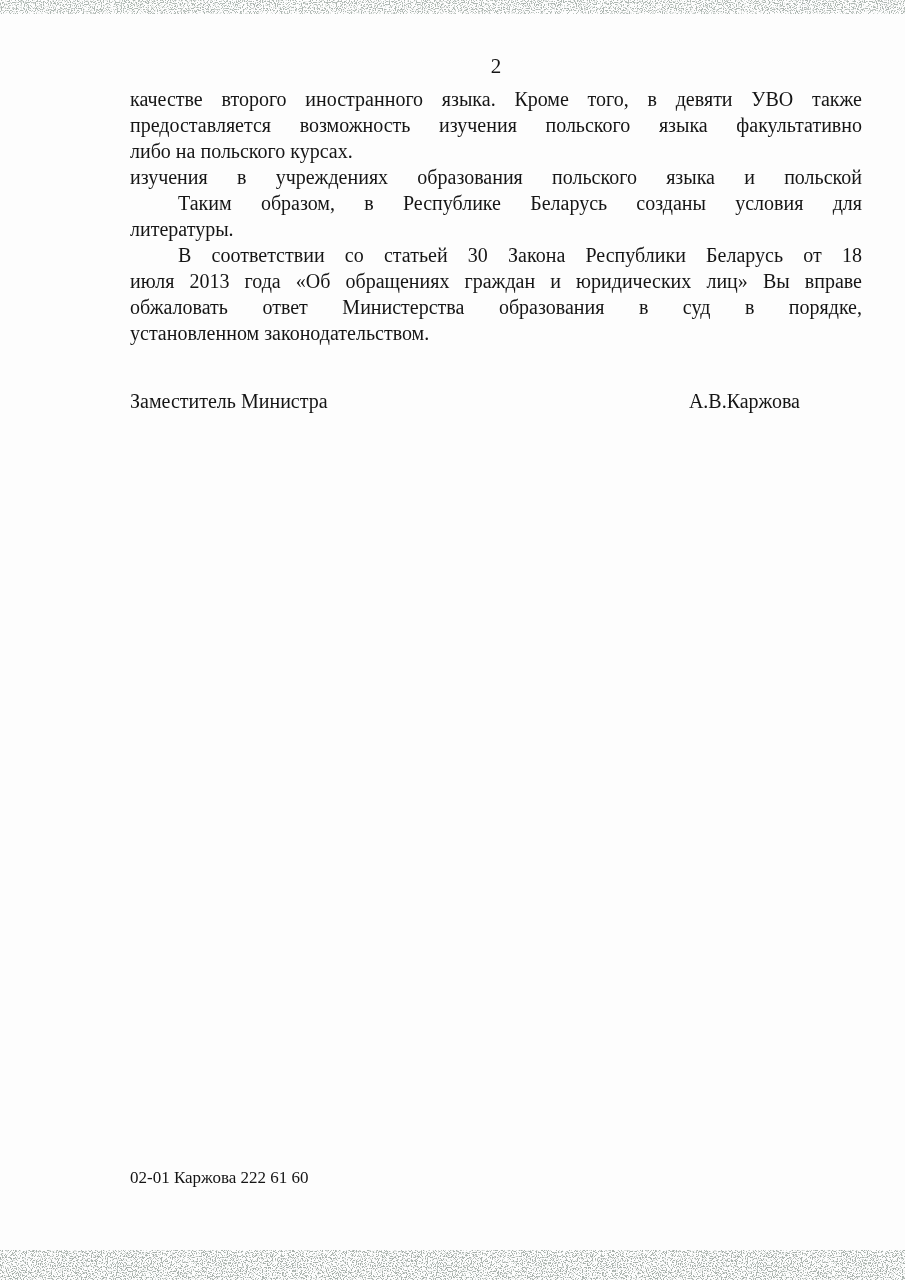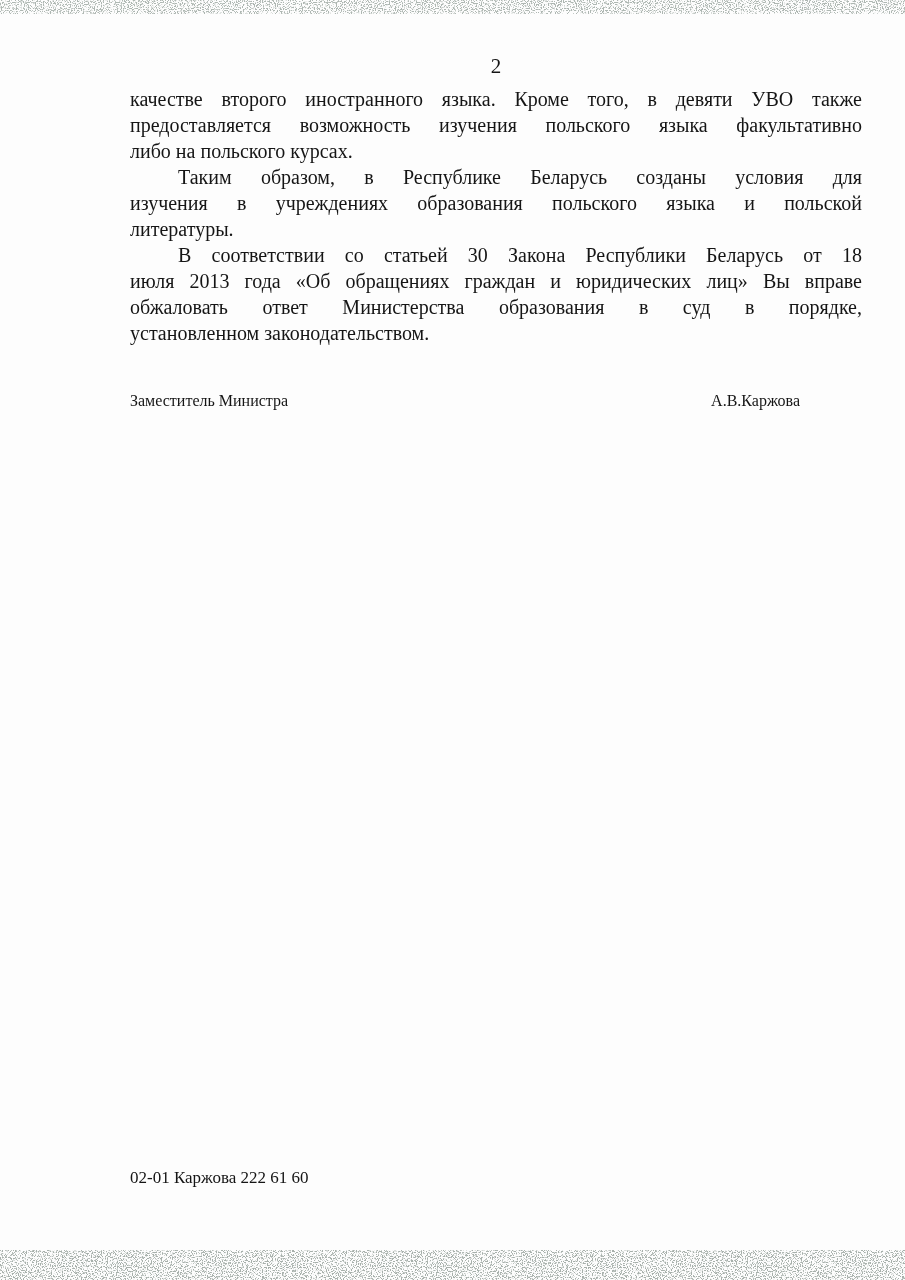--- a/index.html
+++ b/index.html
@@ -58,21 +58,21 @@
   }
   .signature {
     position: absolute;
     top: 388px;
     left: 130px;
     width: 732px;
     padding-right: 62px;
     box-sizing: border-box;
     display: flex;
     justify-content: space-between;
-    font-size: 16px;
+    font-size: 20px;
     line-height: 26px;
   }
   .footer-ref {
     position: absolute;
     top: 1167px;
     left: 130px;
     font-size: 17px;
     line-height: 22px;
   }
 </style>
@@ -90,22 +90,22 @@
     </defs>
     <rect width="905" height="14" filter="url(#speckle1)"></rect>
   </svg>
 
   <div class="page-number">2</div>
 
   <div class="body-text">
     <div class="line j">качестве второго иностранного языка. Кроме того, в девяти УВО также</div>
     <div class="line j">предоставляется возможность изучения польского языка факультативно</div>
     <div class="line l">либо на польского курсах.</div>
+    <div class="line j">изучения в учреждениях образования польского языка и польской</div>
     <div class="line j ind">Таким образом, в Республике Беларусь созданы условия для</div>
-    <div class="line j">изучения в учреждениях образования польского языка и польской</div>
     <div class="line l">литературы.</div>
     <div class="line j ind">В соответствии со статьей 30 Закона Республики Беларусь от 18</div>
     <div class="line j">июля 2013 года «Об обращениях граждан и юридических лиц» Вы вправе</div>
     <div class="line j">обжаловать ответ Министерства образования в суд в порядке,</div>
     <div class="line l">установленном законодательством.</div>
   </div>
 
   <div class="signature">
     <span>Заместитель Министра</span>
     <span>А.В.Каржова</span>

